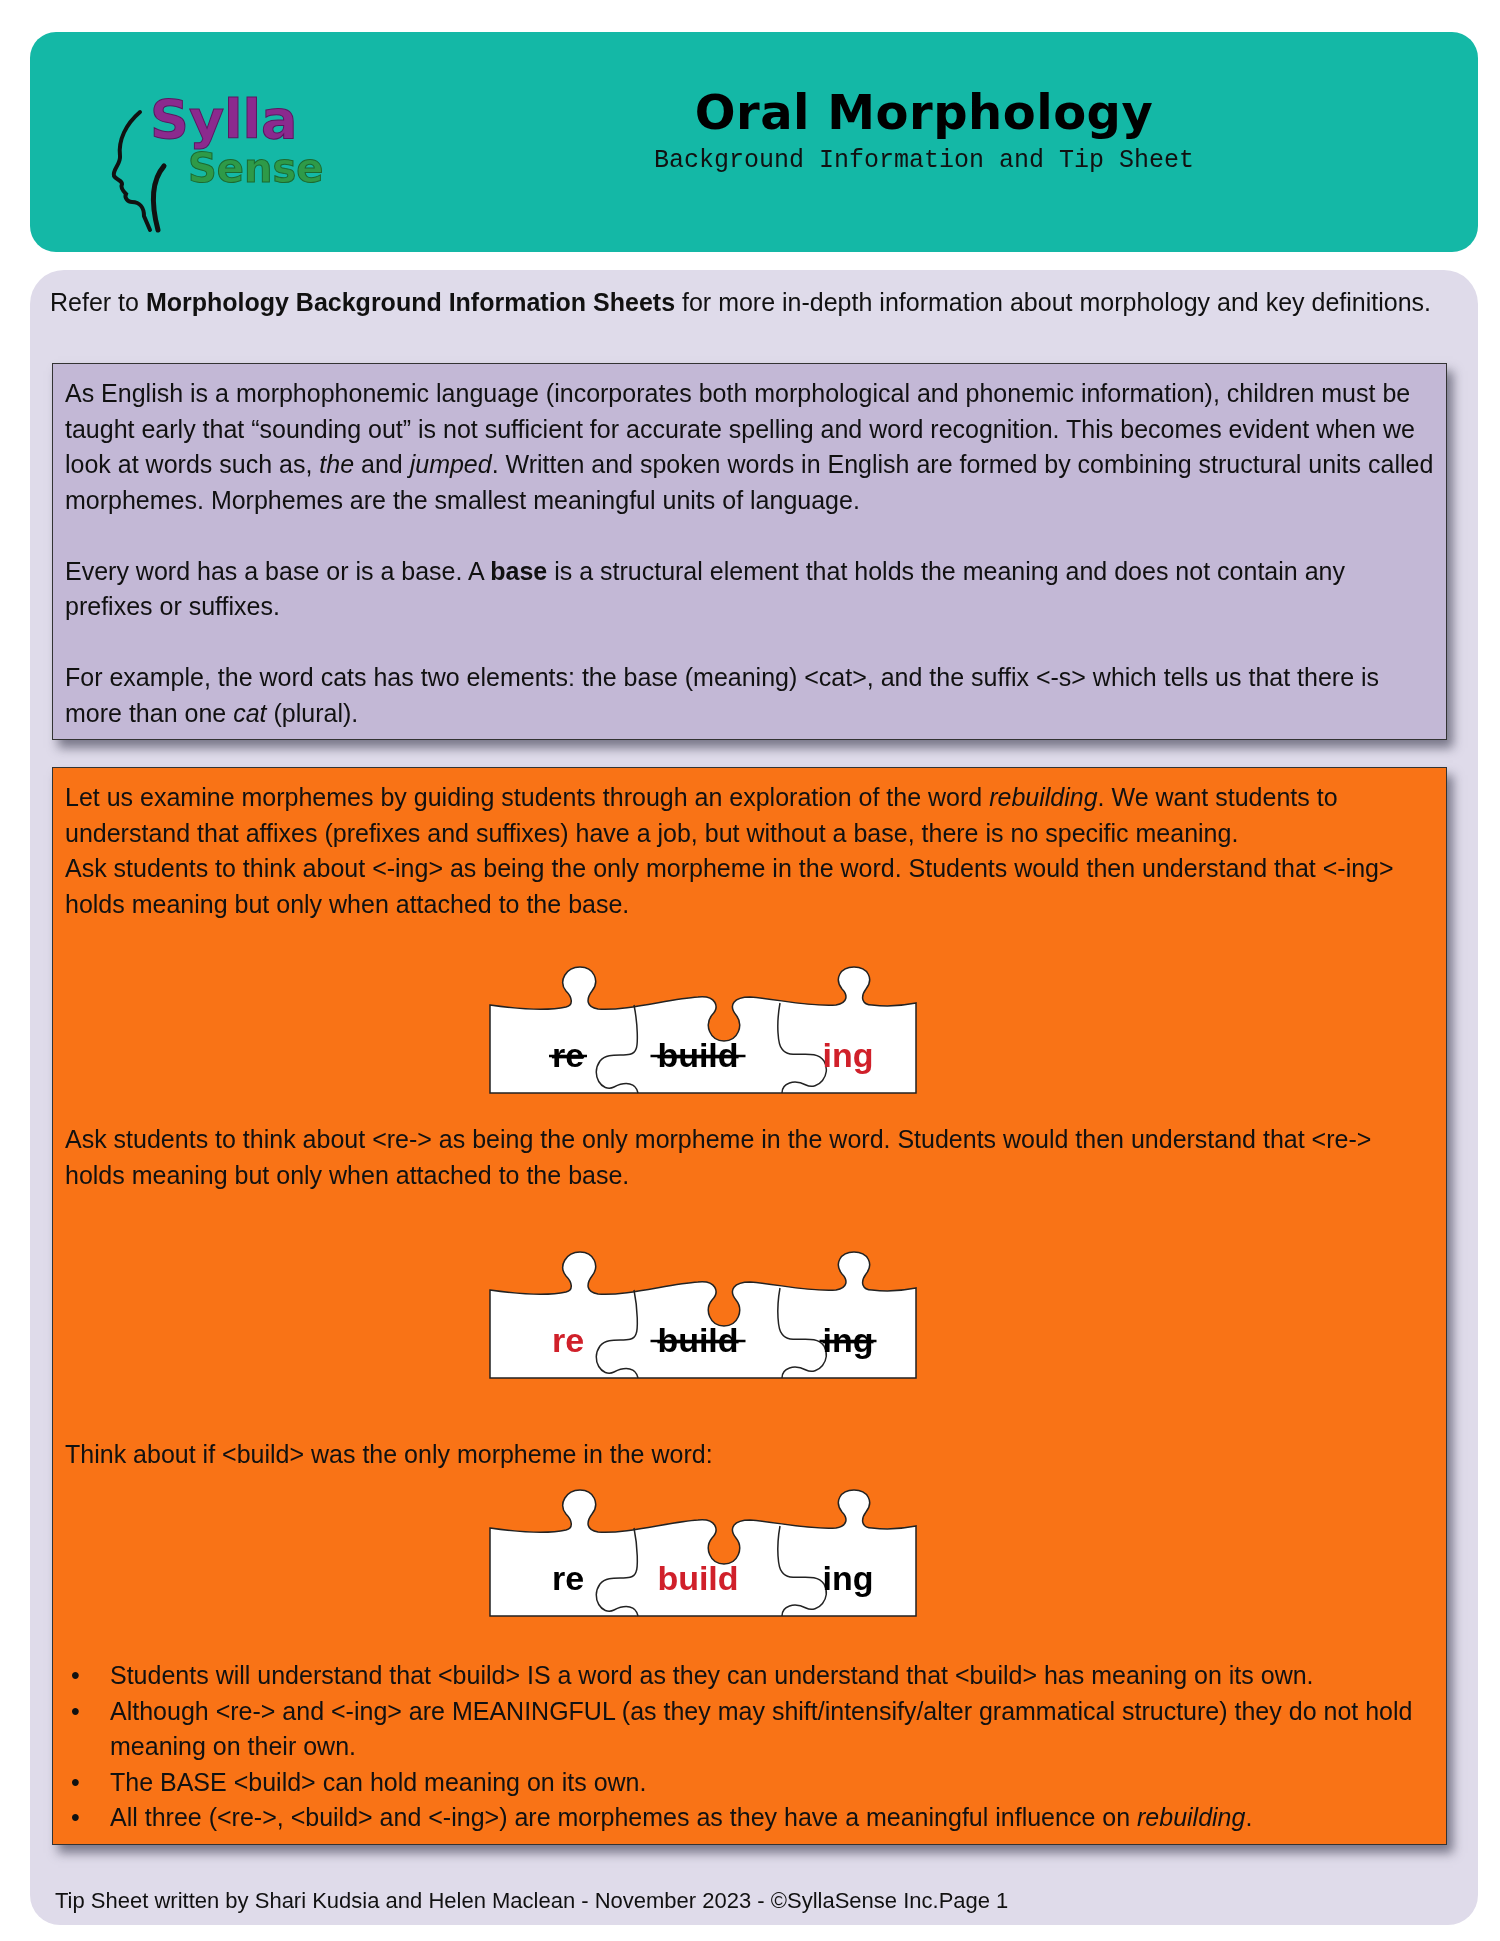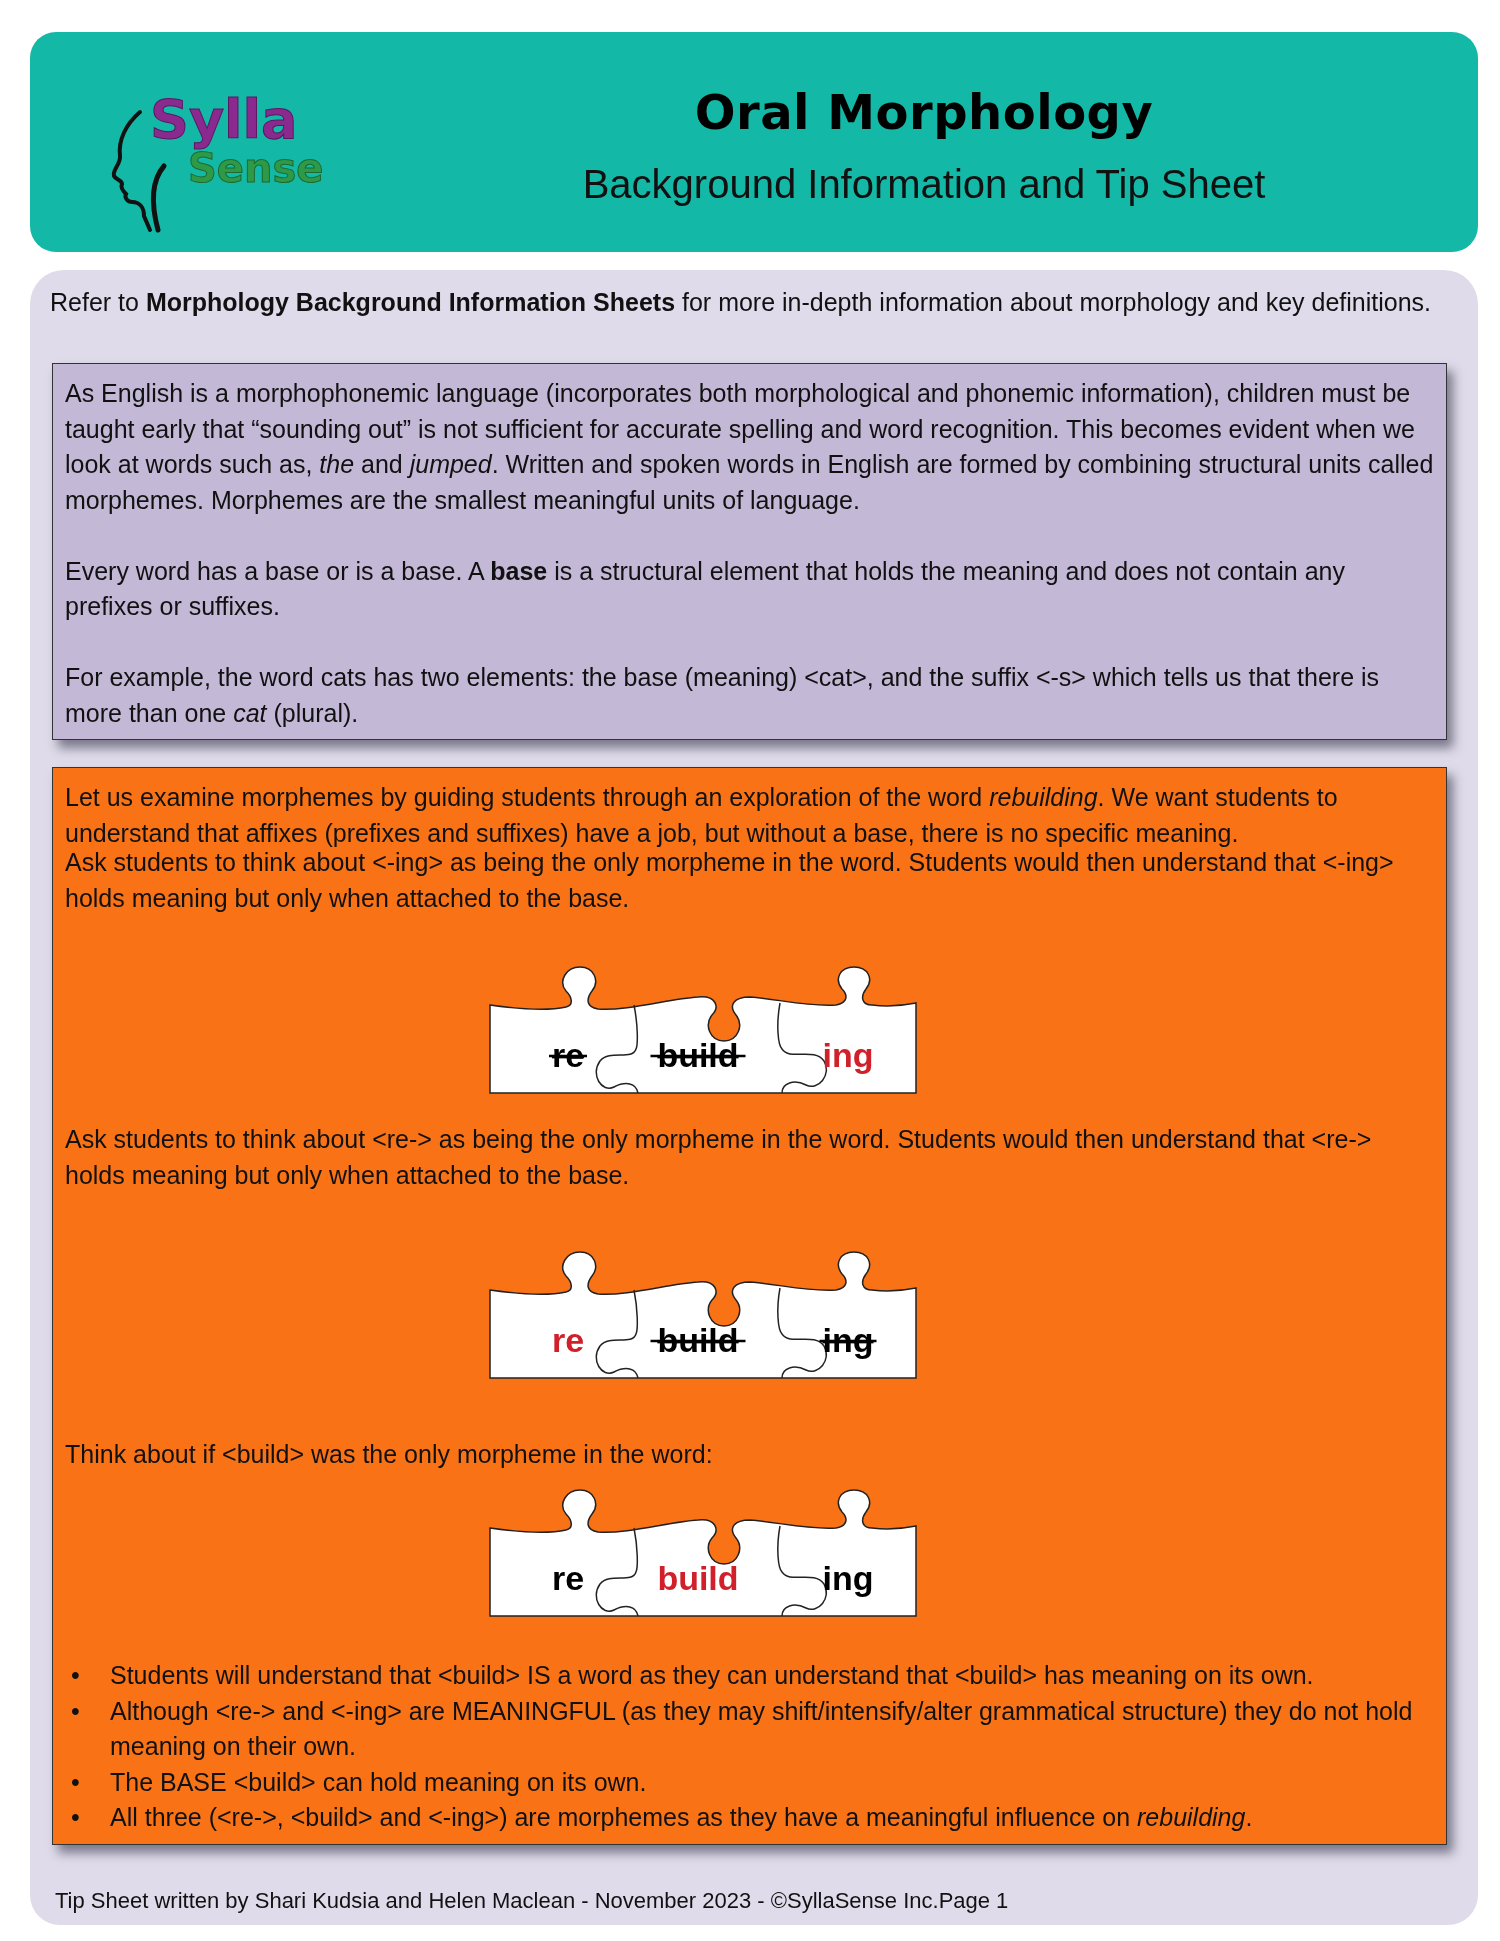--- a/index.html
+++ b/index.html
@@ -6,21 +6,21 @@
   html, body { width: 1500px; height: 1941px; background: #ffffff; overflow: hidden; }
   body { position: relative; font-family: "Liberation Sans", sans-serif; color: #111; }
 
   .header {
     position: absolute; left: 30px; top: 32px; width: 1448px; height: 220px;
     background: #14b8a6; border-radius: 26px;
   }
   .logo { position: absolute; left: 58px; top: 28px; width: 240px; height: 180px; }
   .title-block { position: absolute; left: 380px; right: 40px; top: 52px; text-align: center; }
   .title { font-family: "DejaVu Sans", sans-serif; font-weight: bold; font-size: 48px; letter-spacing: 0.5px; color: #000; }
-  .subtitle { font-family: Liberation Sans, sans-serif; font-size: 40px; margin-top: 22px; color: #111; }
+  .subtitle { font-family: Liberation Mono, monospace; font-size: 25px; margin-top: 6px; color: #111; }
 
   .body-frame {
     position: absolute; left: 30px; top: 270px; width: 1448px; height: 1655px;
     background: #dfdbea; border-radius: 34px 34px 30px 30px;
   }
 
   .intro {
     position: absolute; left: 50px; top: 285px; width: 1400px;
     font-size: 25px; line-height: 34px; color: #111;
   }
@@ -88,21 +88,21 @@
   </p>
   <p>
     <span>For example, the word cats has two elements: the base (meaning) &lt;cat&gt;, and the suffix &lt;-s&gt; which tells us that there is more than one </span><i>cat</i><span> (plural).</span>
   </p>
 </div>
 
 <div class="white-box">
   <div class="wb-para" style="top:12px;">
     <span>Let us examine morphemes by guiding students through an exploration of the word </span><i>rebuilding</i><span>. We want students to understand that affixes (prefixes and suffixes) have a job, but without a base, there is no specific meaning.</span>
   </div>
-  <div class="wb-para" style="top:77px;">Ask students to think about &lt;-ing&gt; as being the only morpheme in the word. Students would then understand that &lt;-ing&gt; holds meaning but only when attached to the base.</div>
+  <div class="wb-para" style="top:83px;">Ask students to think about &lt;-ing&gt; as being the only morpheme in the word. Students would then understand that &lt;-ing&gt; holds meaning but only when attached to the base.</div>
 
   <div class="puzzle" style="top:197px;"><svg viewBox="0 0 430 130">
         <path d="M2,40 C30,44 60,46 78,42 C86,40 84,32 78,26 C70,16 78,2 92,2 C106,2 112,16 104,26 C98,34 98,42 110,44 C140,46 180,34 210,32 C228,30 232,42 224,50 C216,60 222,76 236,76 C250,76 256,60 248,50 C240,40 246,32 262,32 C290,34 320,42 348,40 C360,38 360,30 354,24 C346,14 352,2 366,2 C380,2 386,14 378,24 C372,32 374,40 384,40 C400,42 418,40 428,38 L428,128 L2,128 Z" fill="#fff" stroke="#222" stroke-width="1.5"></path>
         <path d="M146,40 C150,60 150,80 148,84 C144,96 122,84 112,96 C102,110 114,128 126,122 C138,116 148,118 150,128" fill="none" stroke="#222" stroke-width="1.5"></path>
         <path d="M292,38 C288,60 290,80 294,84 C302,96 326,82 336,96 C344,110 330,126 318,120 C306,114 294,118 294,128" fill="none" stroke="#222" stroke-width="1.5"></path>
         <text x="80" y="102" text-anchor="middle" font-family="Liberation Sans, sans-serif" font-weight="bold" font-size="34" fill="#000" text-decoration="line-through">re</text>
         <line x1="61" x2="99" y1="91" y2="91" stroke="#000" stroke-width="2.5"></line>
         <text x="210" y="102" text-anchor="middle" font-family="Liberation Sans, sans-serif" font-weight="bold" font-size="34" fill="#000" text-decoration="line-through">build</text>
         <line x1="162.5" x2="257.5" y1="91" y2="91" stroke="#000" stroke-width="2.5"></line>
         <text x="360" y="102" text-anchor="middle" font-family="Liberation Sans, sans-serif" font-weight="bold" font-size="34" fill="#d0202a">ing</text>

